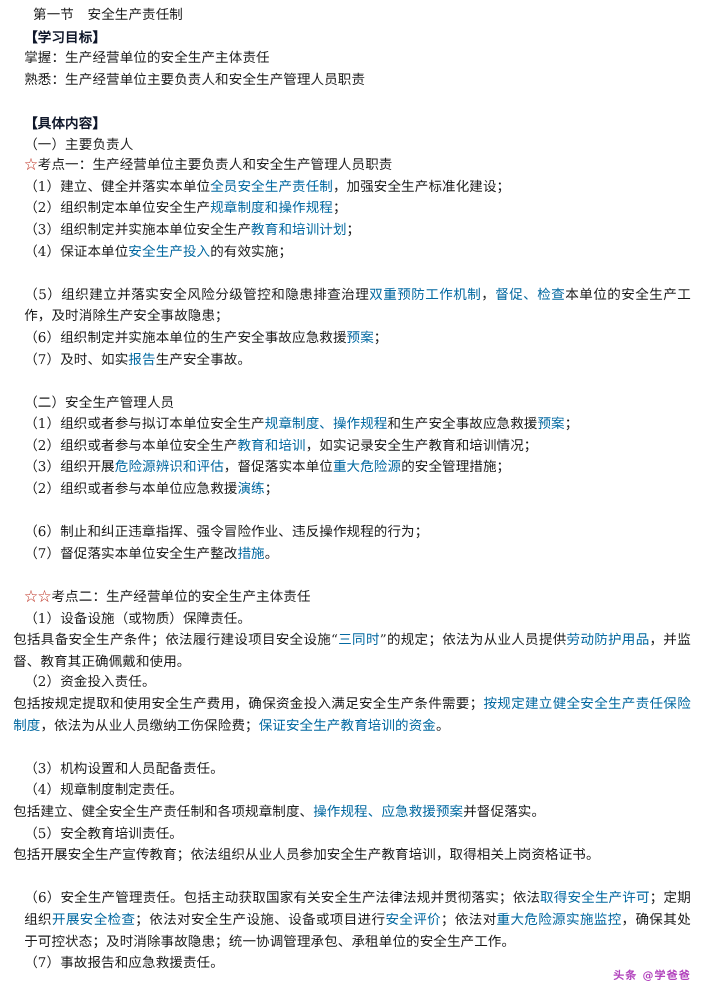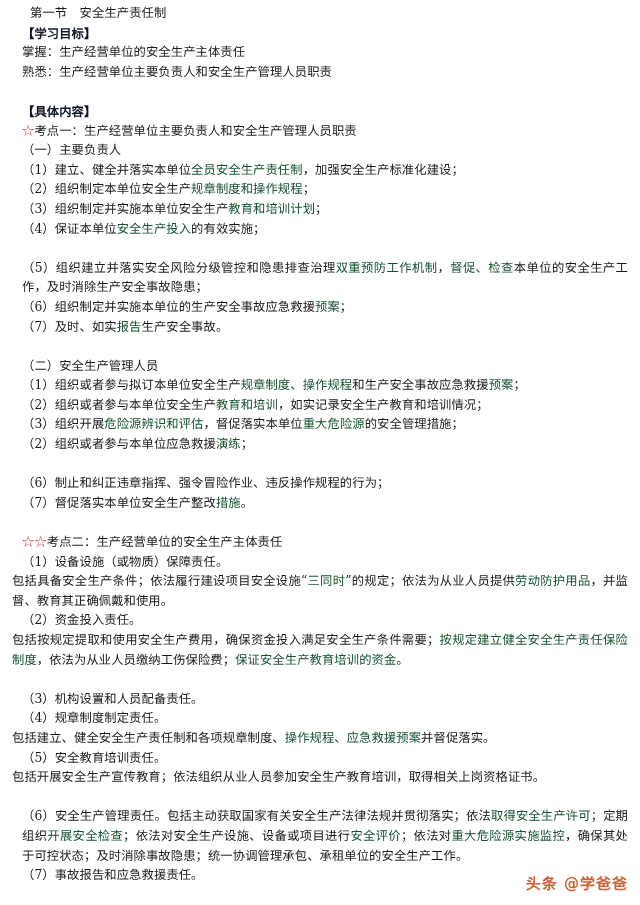--- a/index.html
+++ b/index.html
@@ -34,37 +34,37 @@
   }
   .ind1 { text-indent: 0; }
   .ind-item { padding-left: 10px; }
   .ind-sec  { padding-left: 10px; }
   .blank {
     height: 19.6px;
     line-height: 19.6px;
     font-size: 12.3px;
   }
   .red {
-    color: #14532d;
+    color: #0369a1;
   }
   .hdr {
     color: #0f172a;
     font-weight: 700;
     padding-left: 10px;
   }
   .star {
     color: #c0392b;
   }
   .watermark {
     position: absolute;
     right: 12px;
     bottom: 12px;
-    font-size: 15px;
+    font-size: 10px;
     font-weight: 700;
-    color: #c2410c;
+    color: #a21caf;
     font-family: "DejaVu Sans", "Liberation Sans", sans-serif;
     letter-spacing: 1px;
     white-space: nowrap;
     opacity: 0.82;
   }
   .chaptertitle {
     padding-left: 18px;
   }
 </style>
 </head>
@@ -75,22 +75,22 @@
   <div class="line chaptertitle">第一节　安全生产责任制</div>
 
   <div class="line hdr">【学习目标】</div>
   <div class="line ind-sec">掌握：生产经营单位的安全生产主体责任</div>
   <div class="line ind-sec">熟悉：生产经营单位主要负责人和安全生产管理人员职责</div>
 
   <div class="blank">&nbsp;</div>
 
   <div class="line hdr">【具体内容】</div>
 
+  <div class="line ind-sec">（一）主要负责人</div>
   <div class="line ind-sec"><span class="star">☆</span><span>考点一：生产经营单位主要负责人和安全生产管理人员职责</span></div>
-  <div class="line ind-sec">（一）主要负责人</div>
 
   <div class="line ind-item"><span>（1）建立、健全并落实本单位</span><span class="red">全员安全生产责任制</span><span>，加强安全生产标准化建设；</span></div>
   <div class="line ind-item"><span>（2）组织制定本单位安全生产</span><span class="red">规章制度和操作规程</span><span>；</span></div>
   <div class="line ind-item"><span>（3）组织制定并实施本单位安全生产</span><span class="red">教育和培训计划</span><span>；</span></div>
   <div class="line ind-item"><span>（4）保证本单位</span><span class="red">安全生产投入</span><span>的有效实施；</span></div>
 
   <div class="blank">&nbsp;</div>
 
   <div class="line ind-item"><span>（5）组织建立并落实安全风险分级管控和隐患排查治理</span><span class="red">双重预防工作机制</span><span>，</span><span class="red">督促、检查</span><span>本单位的安全生产工作，及时消除生产安全事故隐患；</span></div>
   <div class="line ind-item"><span>（6）组织制定并实施本单位的生产安全事故应急救援</span><span class="red">预案</span><span>；</span></div>

